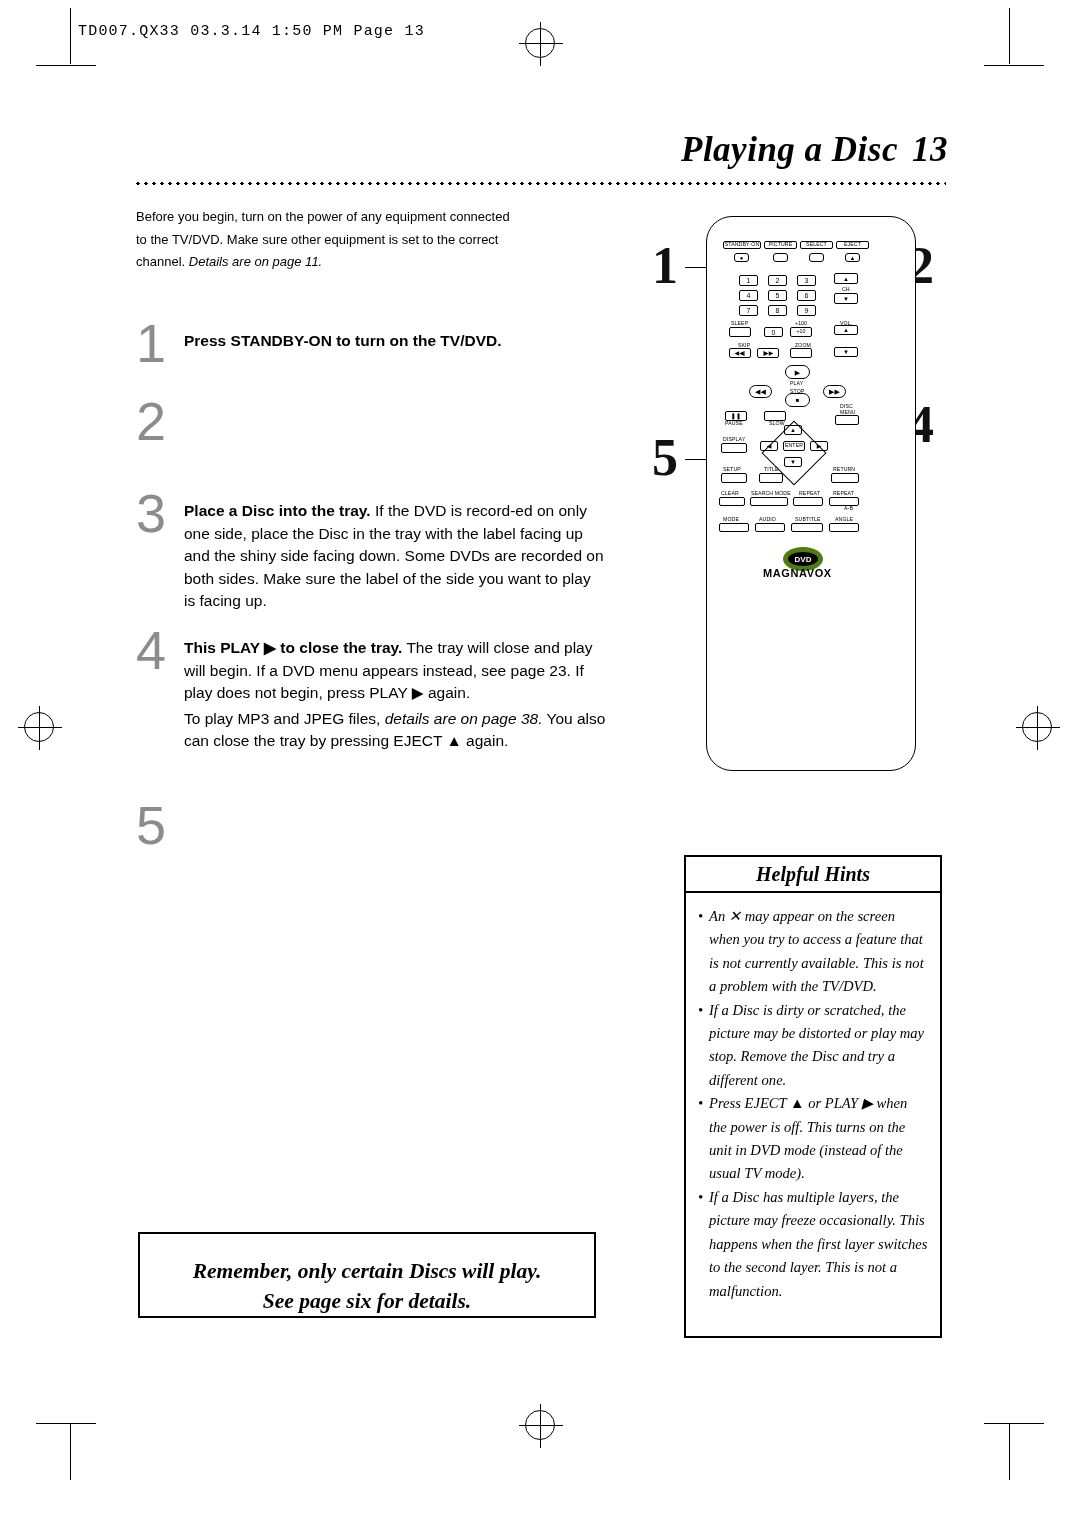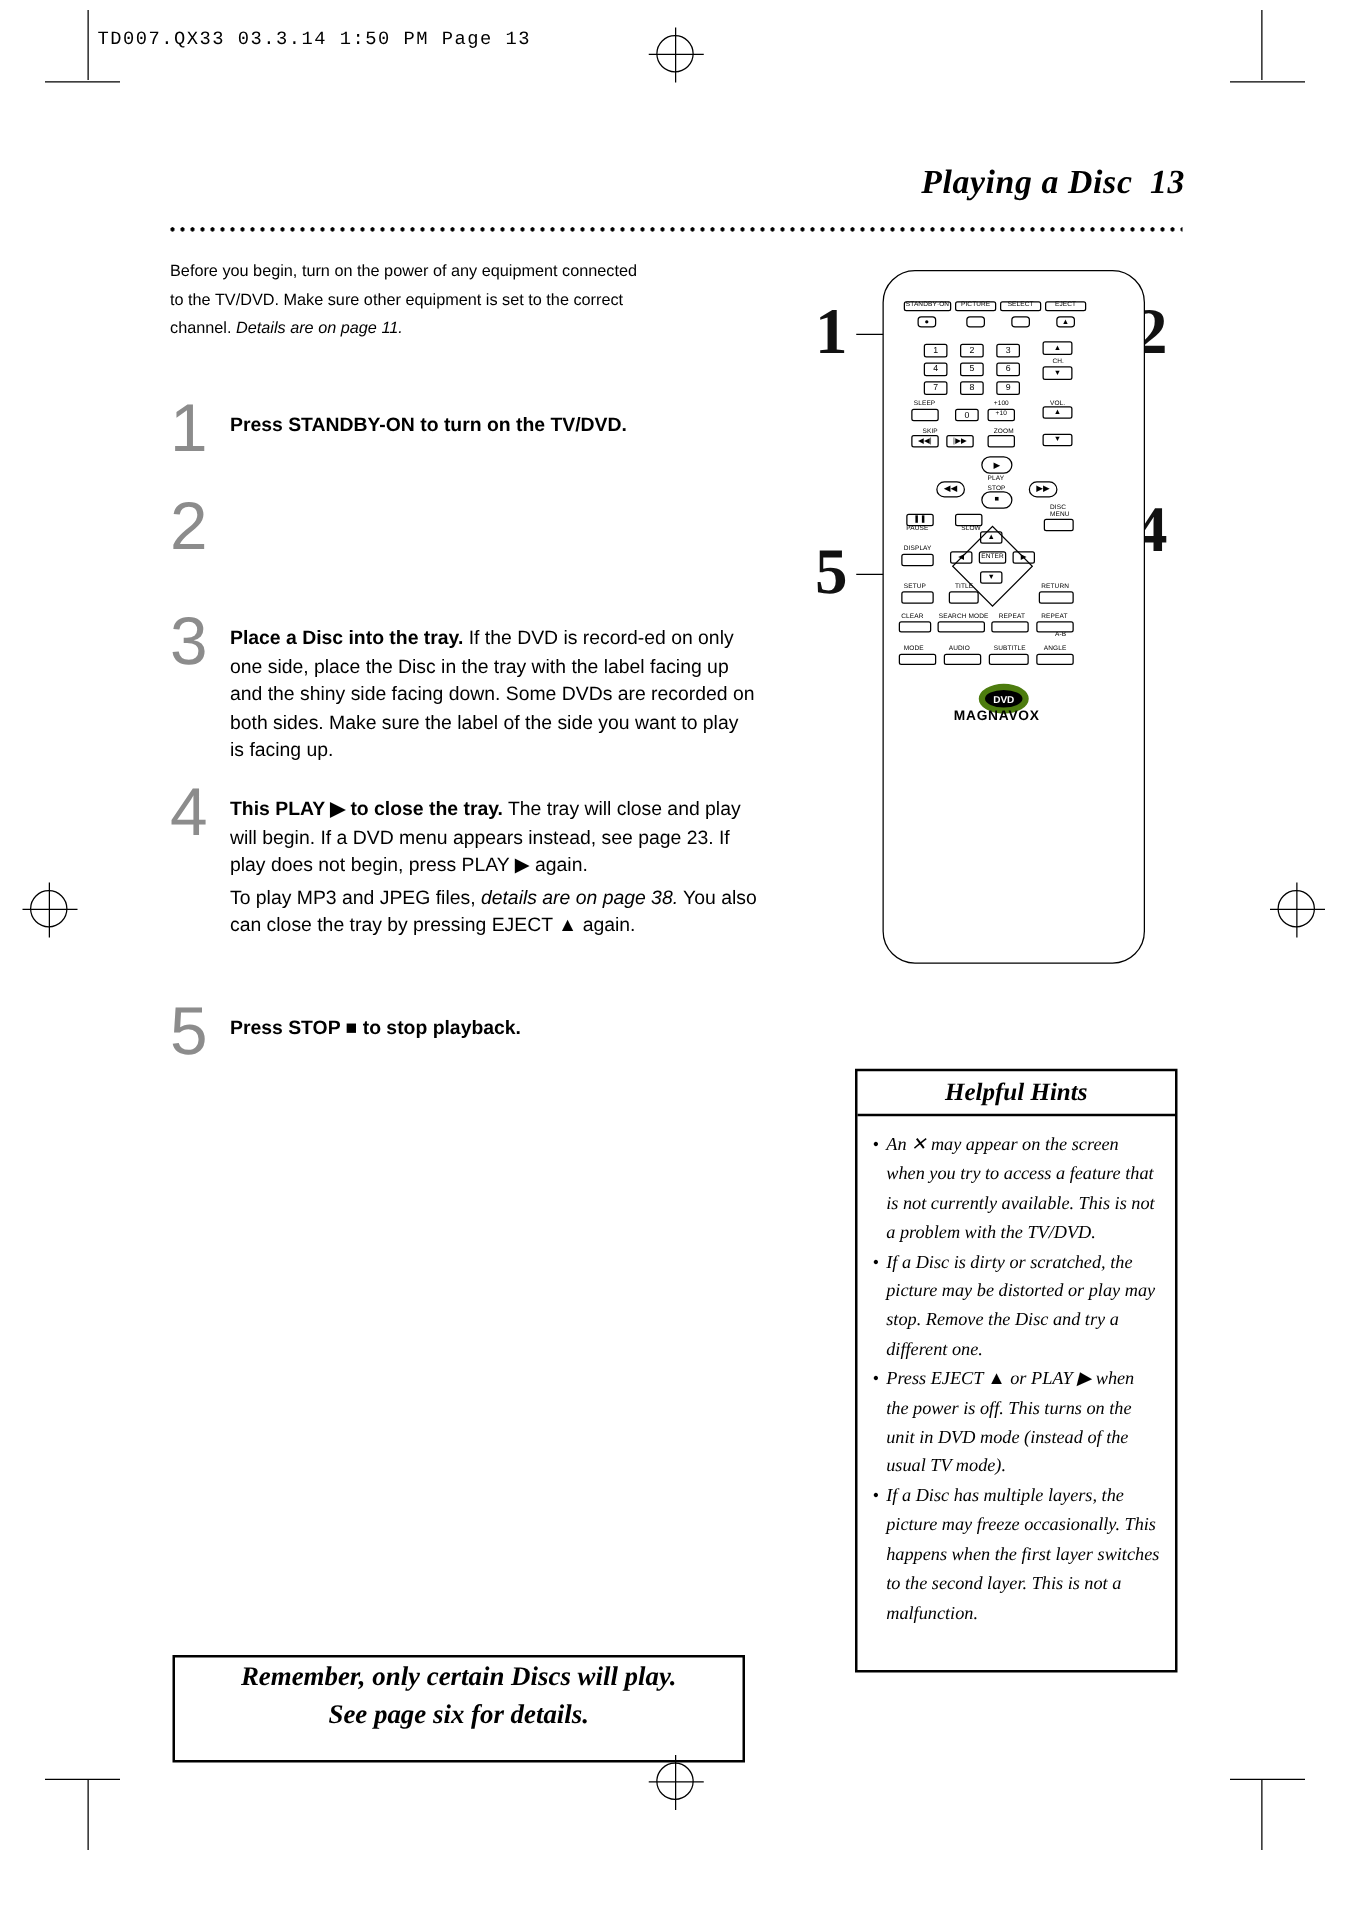--- a/index.html
+++ b/index.html
@@ -49,21 +49,21 @@
   }
 
   
   .page-title {
     position: absolute;
     right: 132px;
     top: 130px;
     font-family: "Liberation Serif", serif;
     font-style: italic;
     font-weight: bold;
-    font-size: 27px;
+    font-size: 35px;
     letter-spacing: 0.5px;
     white-space: nowrap;
   }
   .page-title .num { margin-left: 14px; }
 
   .dotrule {
     position: absolute;
     left: 134px;
     top: 181px;
     width: 812px;
@@ -108,27 +108,27 @@
     font-size: 15.5px;
     line-height: 22.5px;
   }
   .step .body b { font-weight: bold; margin-top: 44px; }
   .step .body i { font-style: italic; }
 
   
   .remember-box {
     position: absolute;
     left: 138px;
-    top: 1324px;
+    top: 1232px;
     width: 458px;
     height: 86px;
     border: 2px solid #000;
     box-sizing: border-box;
     display: flex;
-    align-items: flex-start;
+    align-items: flex-end;
     justify-content: center;
   }
   .remember-box .inner {
     font-family: "Liberation Serif", serif;
     font-style: italic;
     font-weight: bold;
     font-size: 21.5px;
     text-align: center;
     line-height: 30px;
   }
@@ -303,23 +303,20 @@
     <span>The tray will close and play will begin.  If a DVD menu appears instead, see page 23.  If play does not begin, press PLAY ▶ again.</span>
     <div style="margin-top:3px;">
       <span>To play MP3 and JPEG files, </span><i>details are on page 38.</i>
       <span>You also can close the tray by pressing EJECT ▲ again.</span>
     </div>
   </div>
 </div>
 
 <div class="step" style="top:812px;">
   <div class="bignum">5</div>
-  <div class="body">
-    <b>Press STOP ■ to stop playback.</b>
-  </div>
 </div>
 
 <div class="remember-box">
   <div class="inner">
     <div>Remember, only certain Discs will play.</div>
     <div>See page six for details.</div>
   </div>
 </div>
 
 <div class="callout" style="left:652px; top:240px;">1</div>

